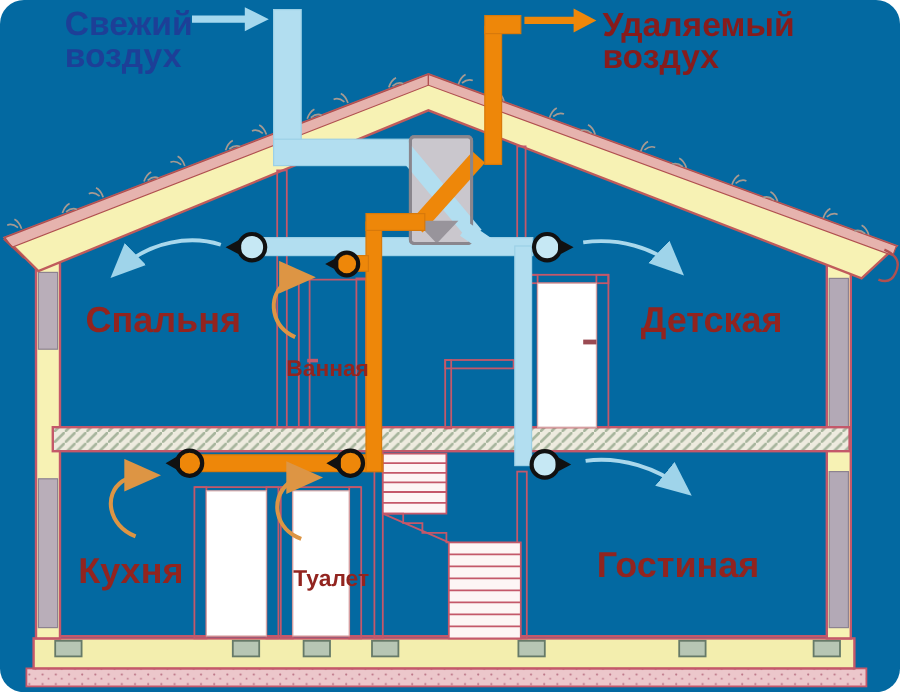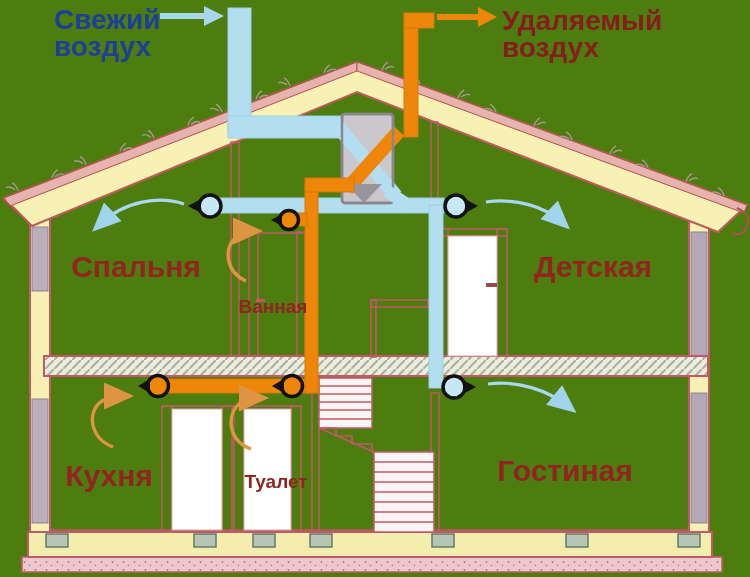--- a/index.html
+++ b/index.html
@@ -1,17 +1,17 @@
 <!DOCTYPE html>
 <html><head>
 <meta charset="utf-8">
 <style>
   html,body{margin:0;padding:0;background:#ffffff;}
-  .stage{width:750px;height:577px;position:relative;background:#4d7c0f;overflow:hidden;
-         font-family:"Liberation Sans",sans-serif;}
+  .stage{width:750px;height:577px;position:relative;background:#0369a1;overflow:hidden;
+         font-family:"Liberation Sans",sans-serif;border-radius:20px;}
   svg{display:block;}
   text{font-family:"Liberation Sans",sans-serif;font-weight:bold;}
   .t-big{font-size:30px;}
   .t-small{font-size:19px;}
   .t-legend{font-size:28px;}
   .wall-stroke{stroke:#c4586a;}
   .thin-pink{stroke:#c4586a;stroke-width:1.5;fill:none;}
   .duct-blue{stroke:#9cd0e6;stroke-width:1;}
   .duct-orange{stroke:#d8790a;stroke-width:1;}
   .arrow-blue{stroke:#a9d8ec;stroke-width:3.2;fill:none;}

